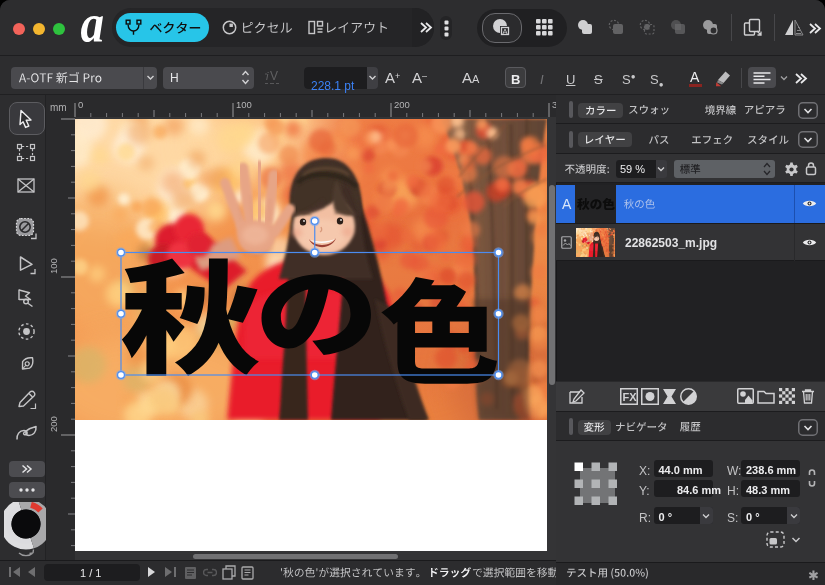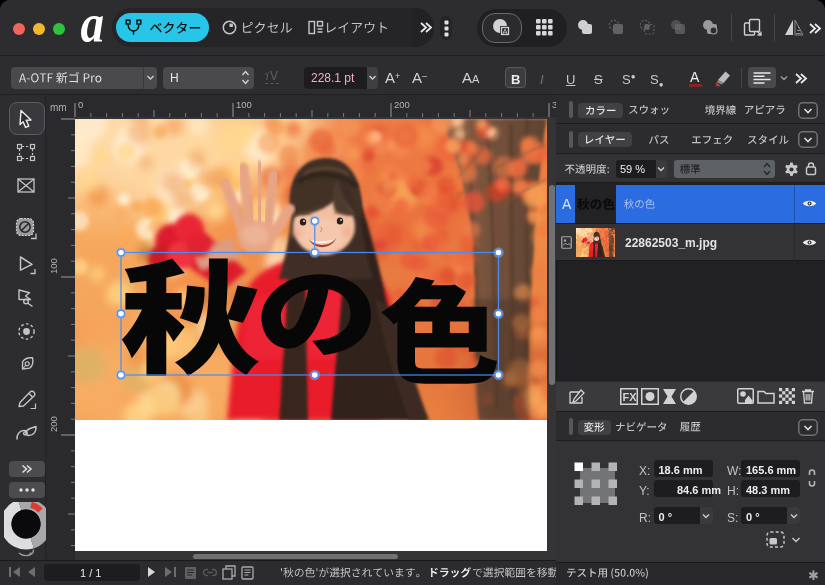--- a/index.html
+++ b/index.html
@@ -132,21 +132,21 @@
       <path d="M1.5 5 L4.5 1.5 L7.5 5 M1.5 10 L4.5 13.5 L7.5 10" stroke="#d0d0d2" stroke-width="1.4" fill="none"></path>
     </svg>
 <svg class="abs" style="left:263px;top:68px" width="18" height="19" viewBox="0 0 18 19">
 <text x="3" y="12" font-family="Liberation Sans" font-size="11" font-style="italic" fill="#606062">i</text>
 <text x="7" y="12" font-family="Liberation Sans" font-size="12" fill="#606062">V</text>
 <path d="M2 15.5 h3 M7 15.5 h4 M13 15.5 h3" stroke="#58585a" stroke-width="1.2"></path>
 <path d="M2 6 h2" stroke="#58585a" stroke-width="1.2"></path>
     </svg>
 <div class="abs" style="left:304px;top:66.5px;width:73.5px;height:22px;background:#3f3f43;border-radius:4px"></div>
 <div class="abs" style="left:304px;top:66.5px;width:63px;height:22px;background:#1d1d1f;border-radius:4px 0 0 4px"></div>
-<div class="t" style="left:311px;top:72px;color:#f9a8d4">228.1 pt</div>
+<div class="t" style="left:311px;top:80px;color:#3b82f6">228.1 pt</div>
 <svg class="abs" style="left:368px;top:74px" width="9" height="7" viewBox="0 0 9 7">
       <path d="M1.5 2 L4.5 5 L7.5 2" stroke="#d0d0d2" stroke-width="1.4" fill="none"></path>
     </svg>
 <div class="t" style="left:385px;top:70px;font-size:15px;color:#d2d2d4">A<span style="font-size:9px;vertical-align:4px">+</span></div>
 <div class="t" style="left:412px;top:70px;font-size:15px;color:#d2d2d4">A<span style="font-size:9px;vertical-align:4px">–</span></div>
 <div class="t" style="left:462px;top:70px;font-size:15px;color:#d2d2d4">A<span style="font-size:11px">A</span></div>
 <div class="abs" style="left:505px;top:67px;width:21px;height:21px;background:#3c3c3e;border:1px solid #5a5a5e;border-radius:4px"></div>
 <div class="t" style="left:511px;top:72.5px;font-size:13px;font-weight:bold;color:#ececee">B</div>
 <div class="t" style="left:540px;top:72.5px;font-size:13px;font-style:italic;color:#737376">I</div>
 <div class="t" style="left:566px;top:72.5px;font-size:13px;color:#c8c8ca;text-decoration:underline">U</div>
@@ -1233,24 +1233,24 @@
       <rect x="36.5" y="2.5" width="8.5" height="8.5" fill="#b2b4b6"></rect>
       <rect x="2.5" y="19.5" width="8.5" height="8.5" fill="#b2b4b6"></rect>
       <rect x="19.5" y="19.5" width="8.5" height="8.5" fill="#b2b4b6"></rect>
       <rect x="36.5" y="19.5" width="8.5" height="8.5" fill="#b2b4b6"></rect>
       <rect x="2.5" y="36.5" width="8.5" height="8.5" fill="#b2b4b6"></rect>
       <rect x="19.5" y="36.5" width="8.5" height="8.5" fill="#b2b4b6"></rect>
       <rect x="36.5" y="36.5" width="8.5" height="8.5" fill="#b2b4b6"></rect>
     </svg>
 <div class="t" style="left:639px;top:465px;color:#c2c2c4">X:</div>
 <div class="abs" style="left:653.5px;top:460px;width:59px;height:16.5px;background:#1d1d1f;border-radius:3px"></div>
-<div class="t" style="left:658.5px;top:464.5px;font-size:11px;font-weight:bold;color:#ececee">18.6 mm</div>
+<div class="t" style="left:658.5px;top:464.5px;font-size:11px;font-weight:bold;color:#ececee">44.0 mm</div>
 <div class="t" style="left:727px;top:465px;color:#c2c2c4">W:</div>
 <div class="abs" style="left:741px;top:460px;width:59px;height:16.5px;background:#1d1d1f;border-radius:3px"></div>
-<div class="t" style="left:746px;top:464.5px;font-size:11px;font-weight:bold;color:#ececee">165.6 mm</div>
+<div class="t" style="left:746px;top:464.5px;font-size:11px;font-weight:bold;color:#ececee">238.6 mm</div>
 <div class="t" style="left:639px;top:485px;color:#c2c2c4">Y:</div>
 <div class="abs" style="left:653.5px;top:480px;width:59px;height:16.5px;background:#1d1d1f;border-radius:3px"></div>
 <div class="t" style="left:677px;top:484.5px;font-size:11px;font-weight:bold;color:#ececee">84.6 mm</div>
 <div class="t" style="left:727px;top:485px;color:#c2c2c4">H:</div>
 <div class="abs" style="left:741px;top:480px;width:59px;height:16.5px;background:#1d1d1f;border-radius:3px"></div>
 <div class="t" style="left:746px;top:484.5px;font-size:11px;font-weight:bold;color:#ececee">48.3 mm</div>
 <div class="t" style="left:639px;top:512px;color:#c2c2c4">R:</div>
 <div class="abs" style="left:653.5px;top:507px;width:59px;height:16.5px;background:#1d1d1f;border-radius:3px"></div>
 <div class="t" style="left:658.5px;top:511.5px;font-size:11px;font-weight:bold;color:#ececee">0 °</div>
 <div class="abs" style="left:699.5px;top:507px;width:13px;height:16.5px;background:#3a3a3e;border-radius:0 3px 3px 0"></div>

